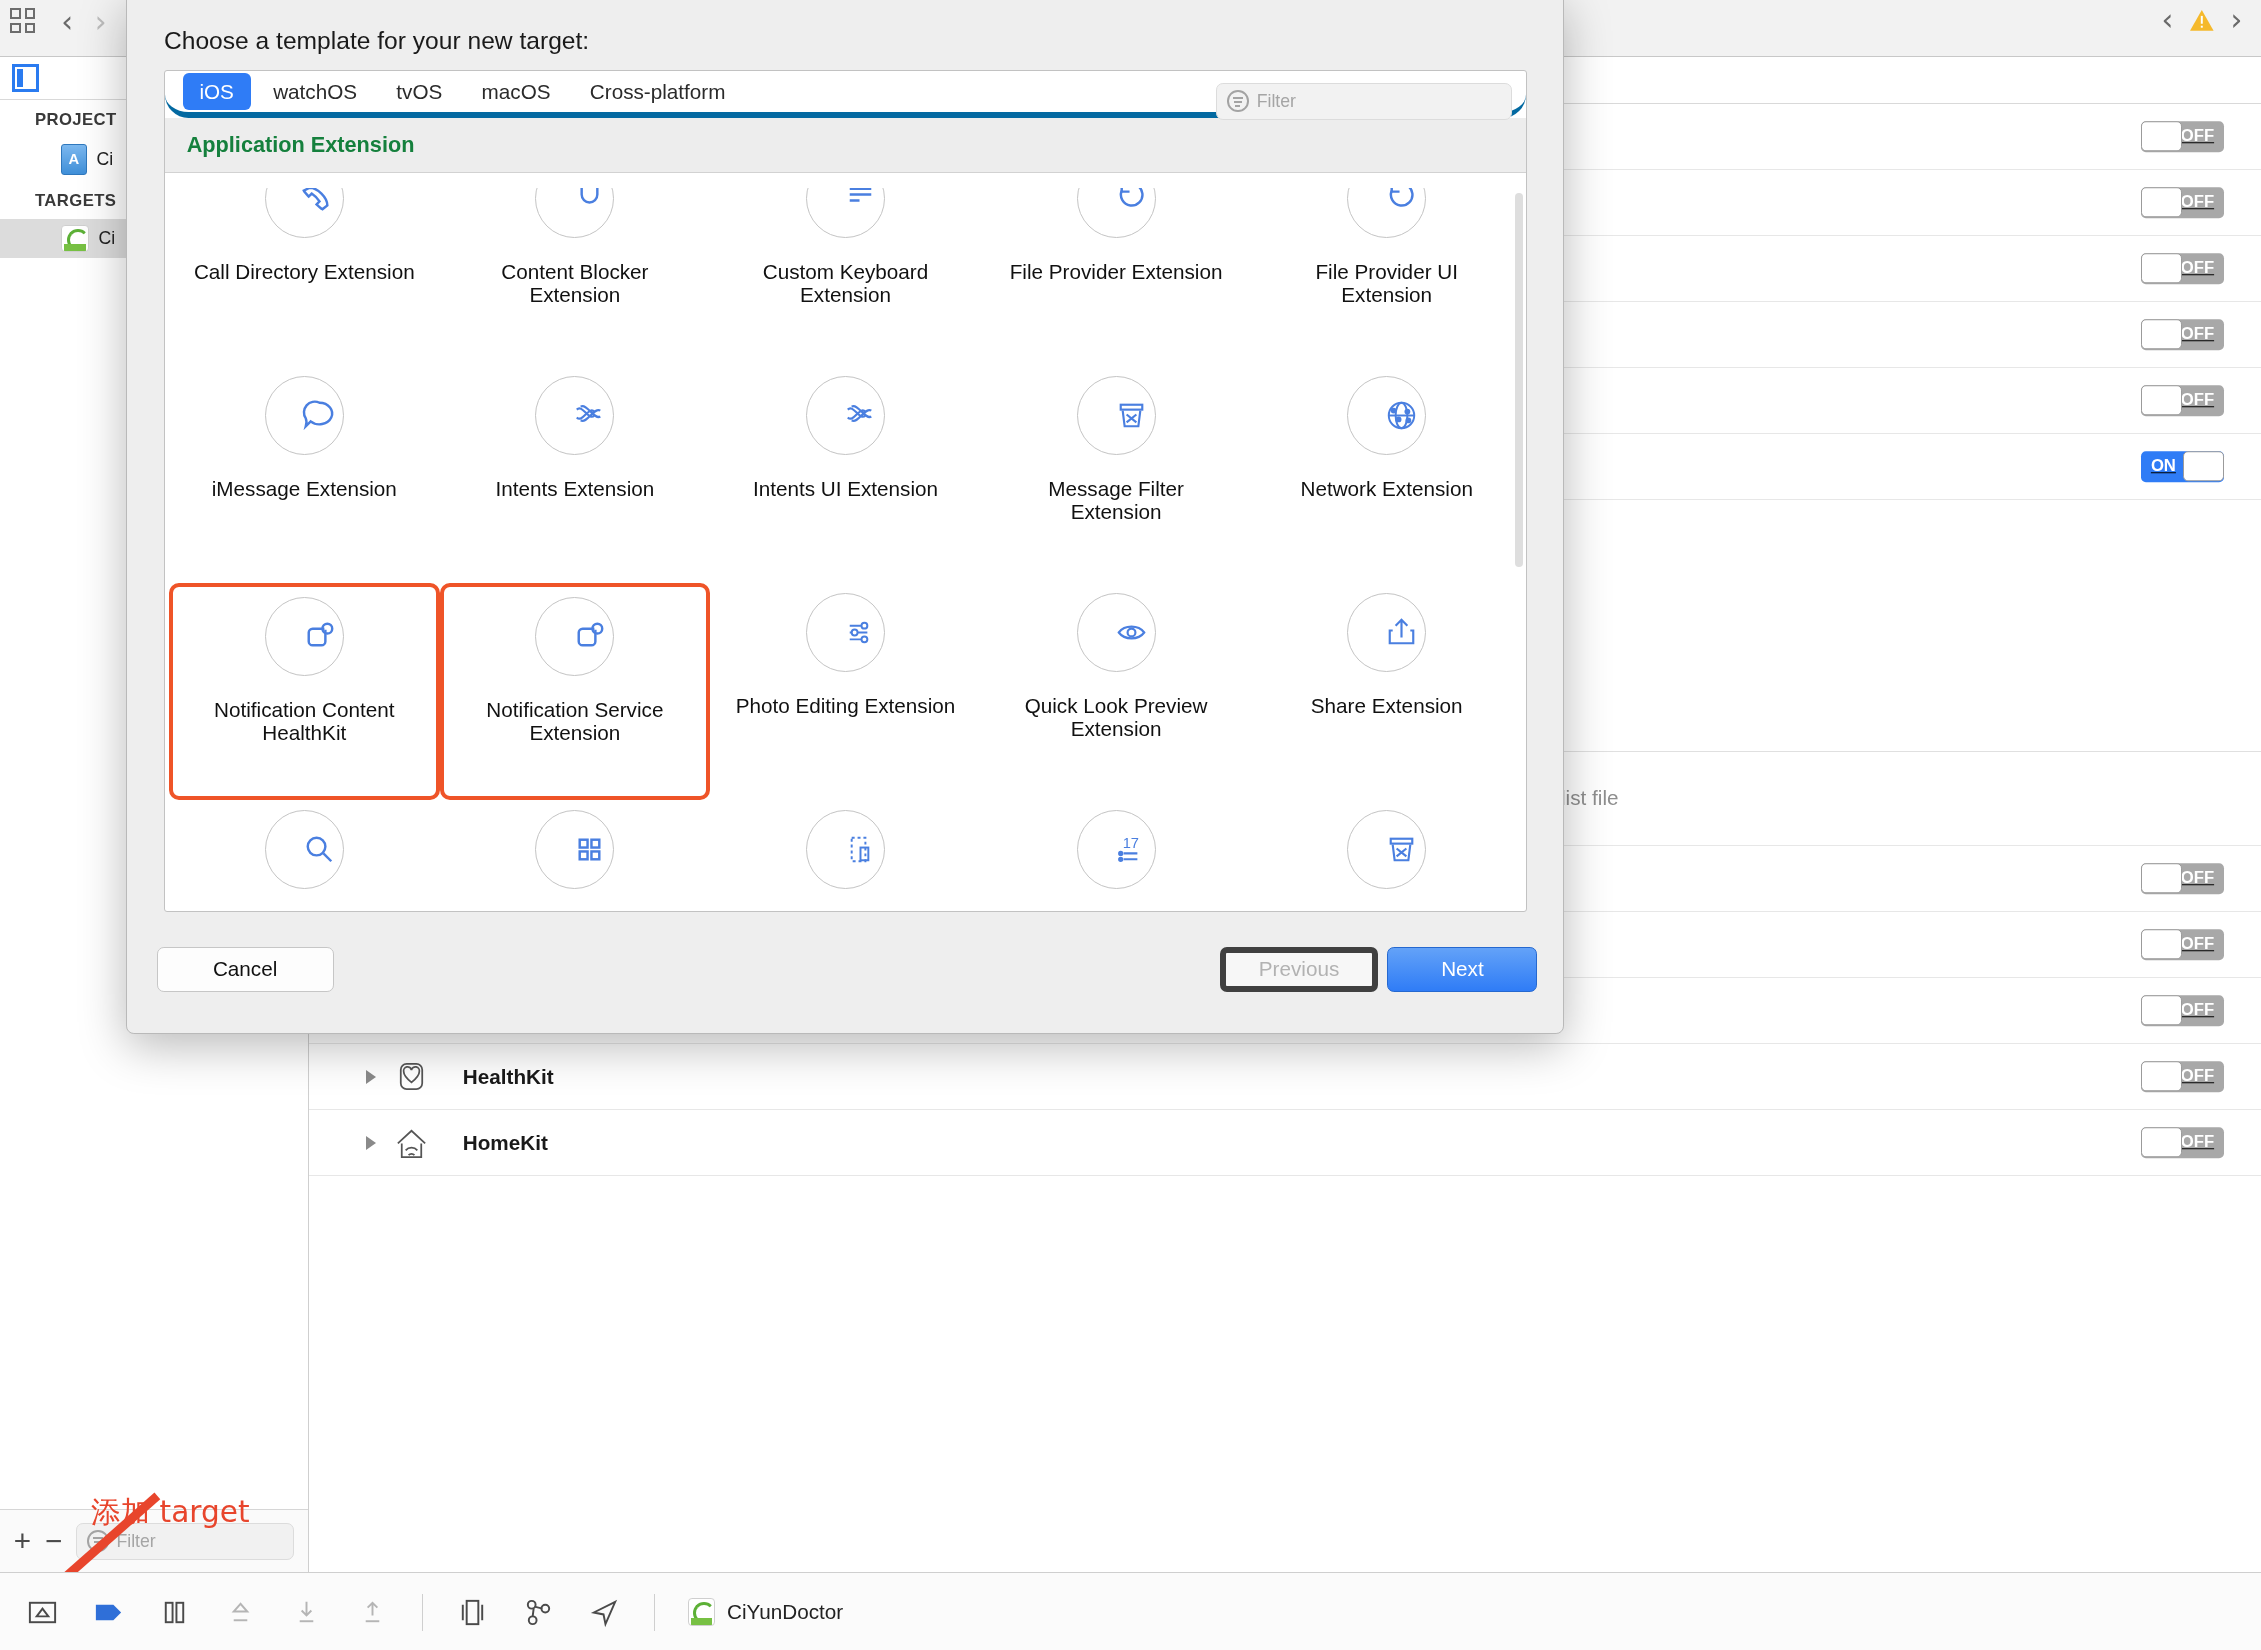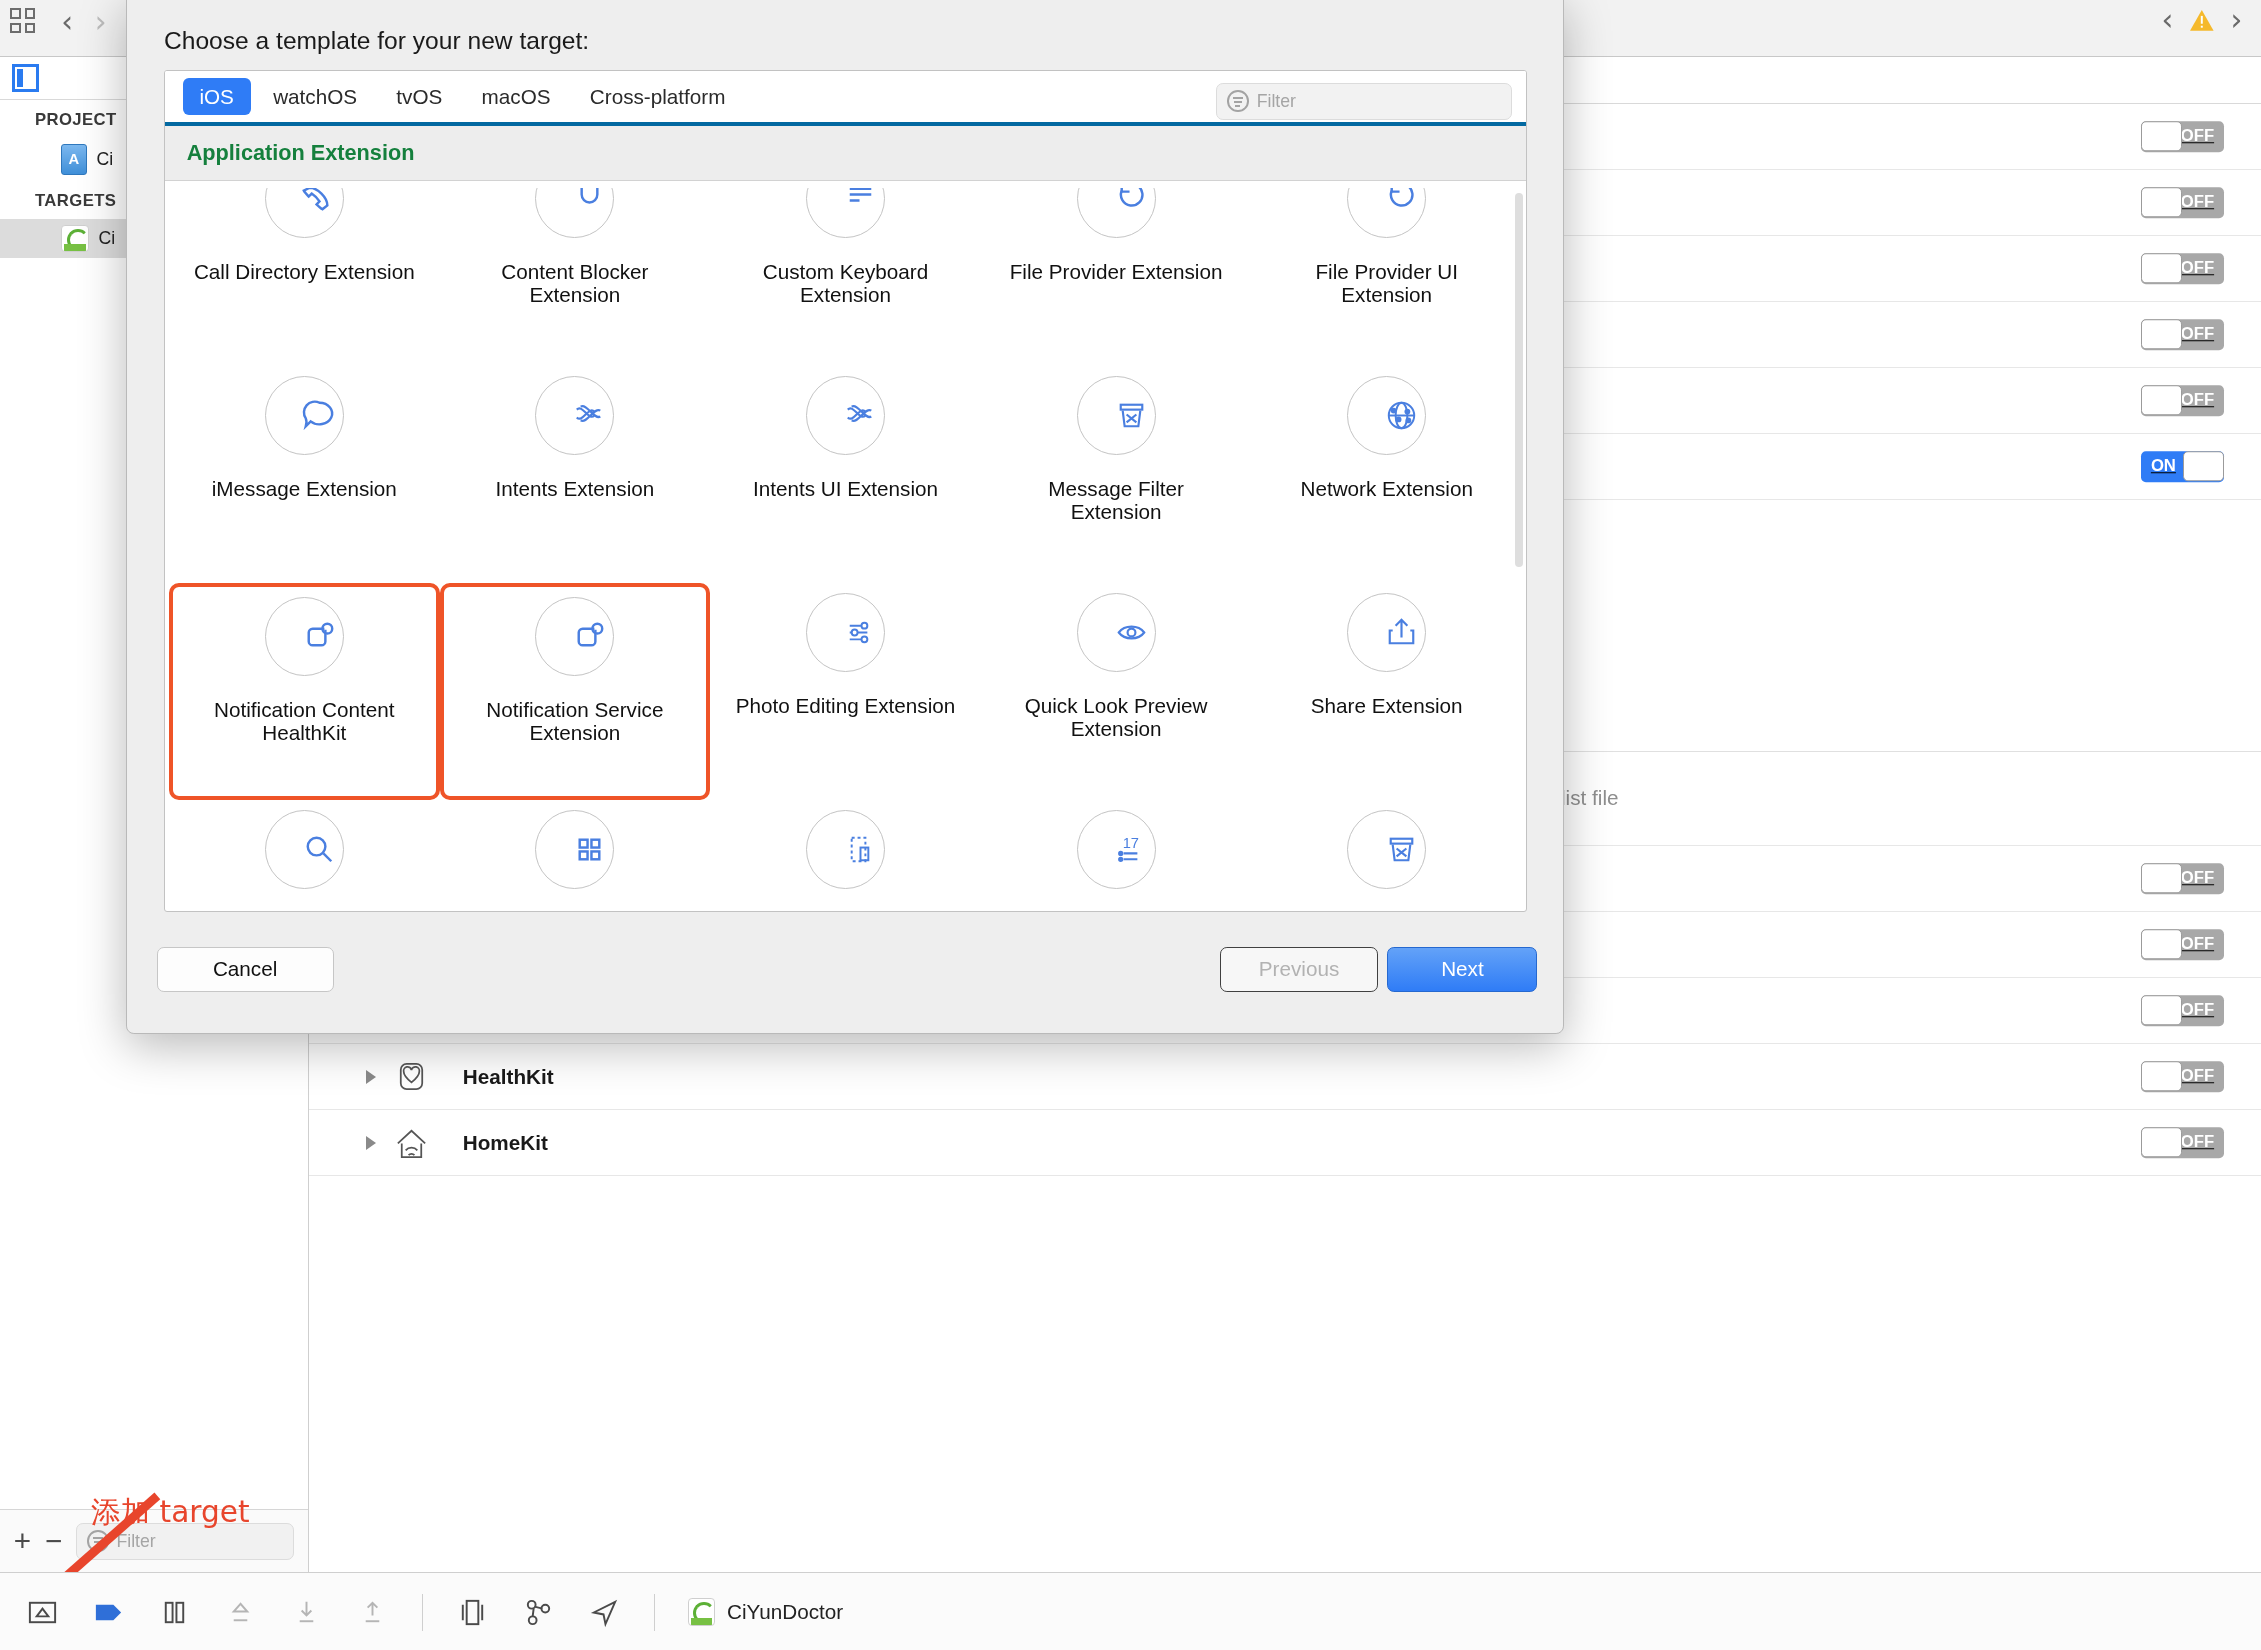--- a/index.html
+++ b/index.html
@@ -169,22 +169,22 @@
     overflow: hidden;
   }
   .sheet-title {
     font-size: 24.6px; color: #1a1a1a; padding: 27.6px 0 0 37px;
   }
   .sheet-body {
     position: absolute; left: 37px; top: 71px; width: 1363px; height: 842px;
     background: #ffffff; border: 1px solid #c2c2c2; border-radius: 3px; overflow: hidden;
   }
   .os-bar {
-    height: 55px; background: #ffffff; border-bottom: 4px solid #0369a1;
-    display: flex; align-items: center; padding: 0 17.7px; position: relative;
+    height: 47px; background: #ffffff; border-bottom: 6px solid #0369a1;
+    display: flex; align-items: center; padding: 0 17.7px; position: relative; border-radius: 29px;
   }
   .os-tab {
     font-size: 20.7px; color: #2b2b2b; padding: 6.9px 16.7px; border-radius: 5.9px; margin-right: 5.9px;
   }
   .os-tab.active { background: #2f7cf6; color: #fff; }
   .sheet-filter {
     position: absolute; right: 13.8px; top: 11.8px; width: 296px; height: 37px;
     border: 1px solid #dcdcdc; border-radius: 6.9px; background: #f2f2f2;
     display: flex; align-items: center; gap: 7.9px; padding: 0 9.9px;
   }
@@ -221,21 +221,21 @@
     background: #c2c2c2; border-radius: 3.9px; opacity: .55;
   }
   .sheet-footer {
     position: absolute; left: 0; bottom: 0; width: 1438px; height: 116px;
   }
   .btn {
     position: absolute; top: 29.6px; height: 45px; border-radius: 6.9px;
     font-size: 20.7px; display: flex; align-items: center; justify-content: center;
   }
   .btn-cancel { left: 29.6px; width: 177px; background: #fdfdfd; border: 1px solid #c6c6c6; color: #111; }
-  .btn-prev { right: 187px; width: 158px; background: #f7f7f7; border: 1px solid #404040; color: #b2b2b2; text-align: right; }
+  .btn-prev { right: 187px; width: 158px; background: #f7f7f7; border: 6px solid #404040; color: #b2b2b2; text-align: right; }
   .btn-next { right: 27.6px; width: 150px; background: linear-gradient(#63a2f8, #2f7cf6); border: 1px solid #2568cf; color: #fff; }
 </style>
 </head>
 <body>
 
 <div id="root">
 
   <div class="xcode-toolbar">
     <div class="tb-left">
       <span class="grid-icon">

